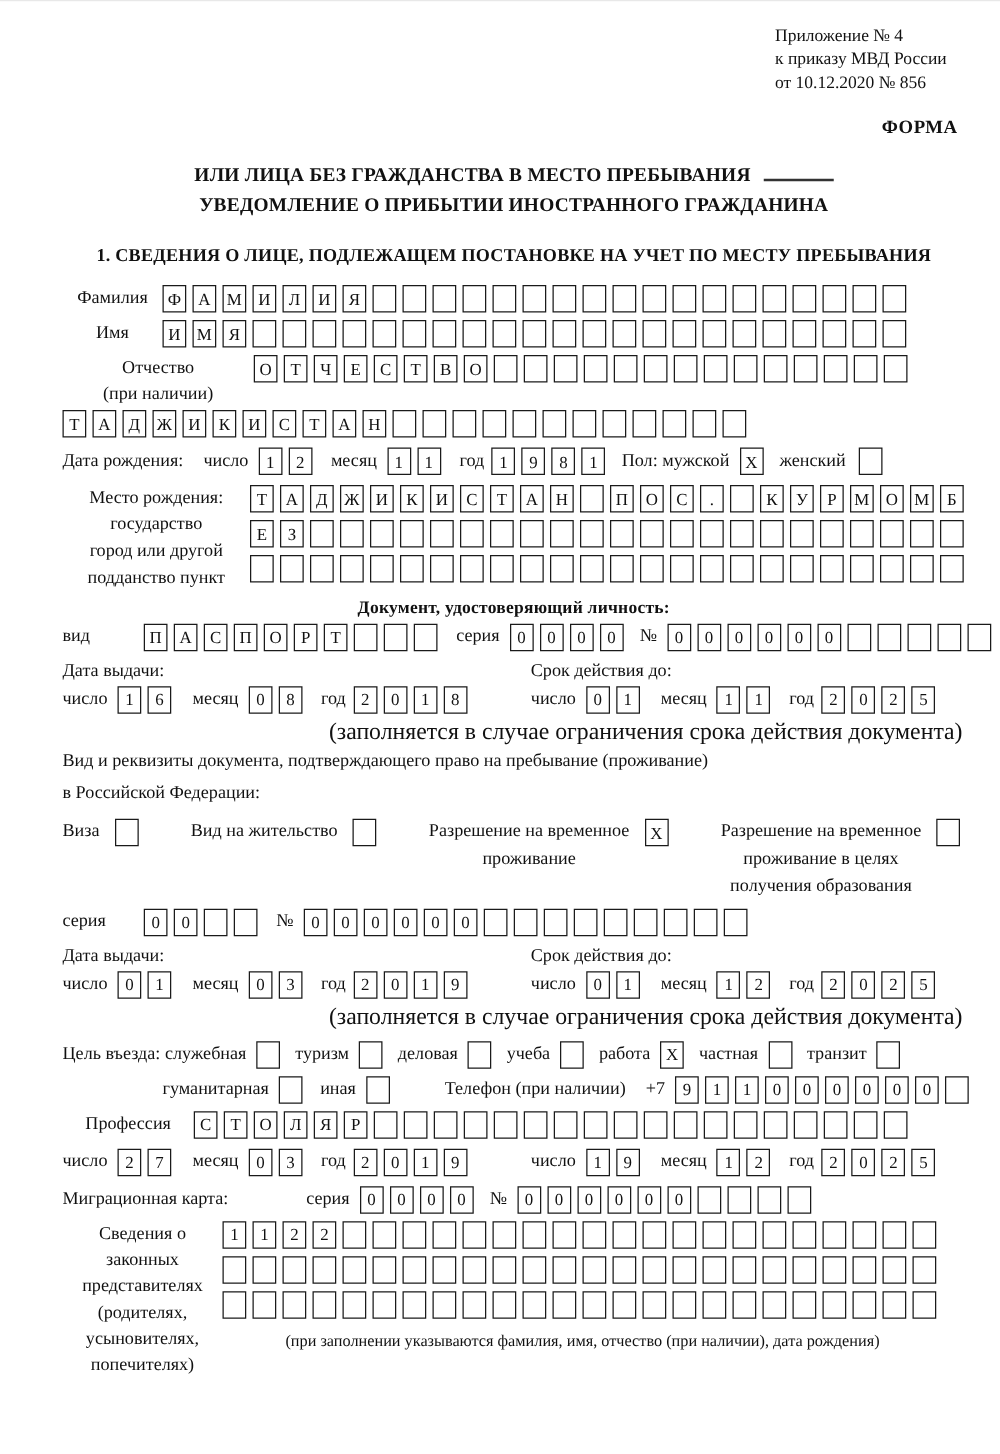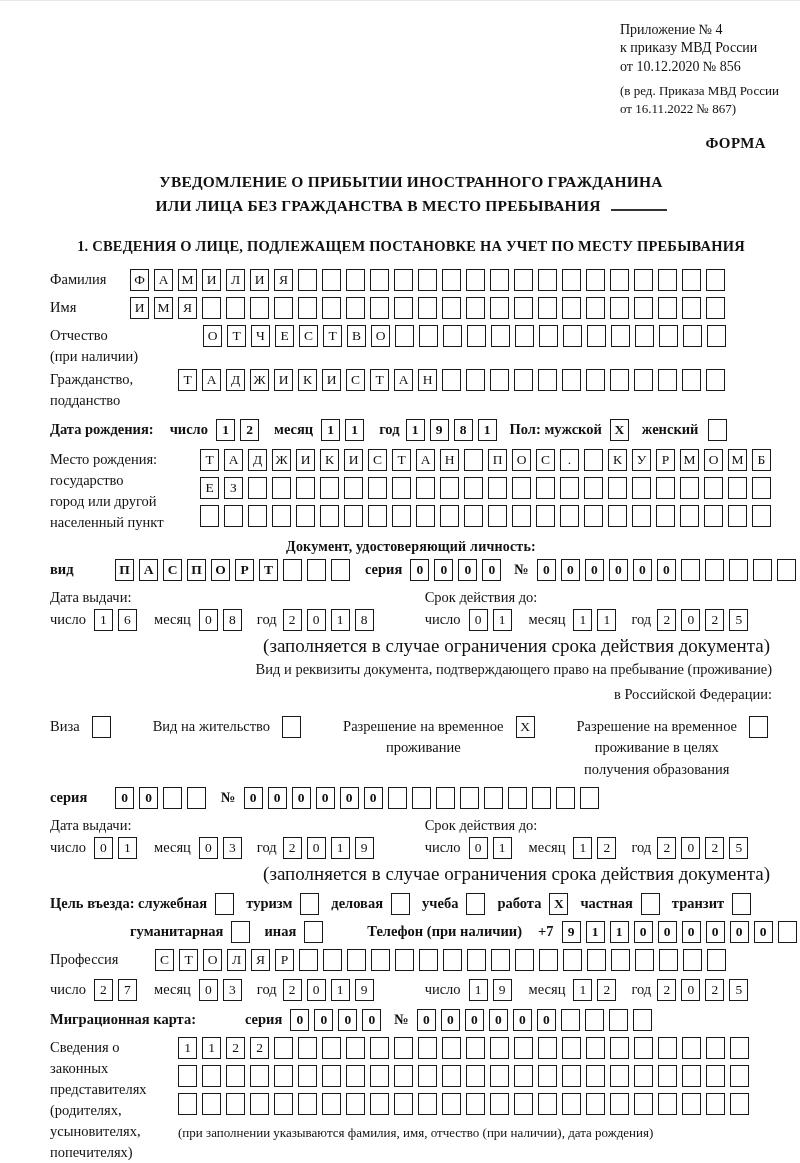--- a/index.html
+++ b/index.html
@@ -18,66 +18,62 @@
   .blank { display:inline-block; width:56px; border-bottom:2.5px solid #333; margin-left:10px; }
   .sec1 { text-align:center; font-weight:bold; font-size:14.5px; margin-top:20px; letter-spacing:.2px; }
   
   .box {
     flex:none; box-sizing:border-box; width:19px; height:22px;
     border:1.8px solid #1a1a1a; margin-right:5px; background:#fff;
     display:inline-flex; align-items:center; justify-content:center;
     font-size:13.5px; line-height:1;
   }
   .cells { display:flex; flex-wrap:nowrap; }
-  .frow { display:flex; align-items:flex-start; }
+  .frow { display:flex; align-items:flex-start;text-align:center; }
   .flabel { flex:none; line-height:1.45; }
   .stack > .cells { margin-bottom:6px; }
-  .inrow { display:flex; align-items:center;font-weight:bold; }
+  .inrow { display:flex; align-items:center; }
   .lb { flex:none; }
   .w80{width:80px} .w153{width:153px} .w128{width:128px} .w150{width:150px} .w105{width:105px} .w65{width:65px} .w165{width:165px}
   .mt2{margin-top:2px}.mt4{margin-top:4px}.mt6{margin-top:6px}.mt8{margin-top:8px}.mt14{margin-top:14px}
   .mr6{margin-right:6px}.mr8{margin-right:8px}.mr10{margin-right:10px}.mr12{margin-right:12px}.mr14{margin-right:14px}.mr16{margin-right:16px}
   .ml30{margin-left:30px}.ml80{margin-left:80px}
   
   .datepair { display:flex; align-items:flex-start; }
   .dcol { flex:none; }
   .dcol .dhead { text-align:left; margin-bottom:3px; }
   .dcol .dline { display:flex; align-items:center; }
   .dcol.right { margin-left:46px; }
   .note-r { text-align:right; font-size:19px; margin-top:4px; padding-right:2px; }
   .note-c { font-size:13px; margin-top:10px; }
-  .ptext { margin:0; line-height:1.75;text-align:right; }
+  .ptext { margin:0; line-height:1.75; }
   
   .ckrow { display:flex; justify-content:space-between; align-items:flex-start; margin-top:8px; padding-right:4px; }
   .ckitem { display:flex; align-items:flex-start; }
   .cklabel { line-height:1.5; }
   .cklabel.c { text-align:center; }
   .box.cb { margin:0 0 0 12px; }
 </style>
 </head>
 <body>
 
 <div class="page">
 
   <div class="annex">
     <div>Приложение № 4</div>
     <div>к приказу МВД России</div>
     <div>от 10.12.2020 № 856</div>
-    <div class="edit">
-      <div>(в ред. Приказа МВД России</div>
-      <div>от 16.11.2022 № 867)</div>
-    </div>
   </div>
   <div class="form-label">ФОРМА</div>
 
   <div class="title">
-    <div>УВЕДОМЛЕНИЕ О ПРИБЫТИИ ИНОСТРАННОГО ГРАЖДАНИНА</div>
     <div>
       <span>ИЛИ ЛИЦА БЕЗ ГРАЖДАНСТВА В МЕСТО ПРЕБЫВАНИЯ</span><span class="blank"></span>
     </div>
+    <div>УВЕДОМЛЕНИЕ О ПРИБЫТИИ ИНОСТРАННОГО ГРАЖДАНИНА</div>
   </div>
 
   <div class="sec1">1. СВЕДЕНИЯ О ЛИЦЕ, ПОДЛЕЖАЩЕМ ПОСТАНОВКЕ НА УЧЕТ ПО МЕСТУ ПРЕБЫВАНИЯ</div>
 
   <div class="frow mt14">
     <div class="flabel w80">Фамилия</div>
     <div class="cells">
         <span class="box">Ф</span>
         <span class="box">А</span>
         <span class="box">М</span>
@@ -162,24 +158,20 @@
         <span class="box"></span>
         <span class="box"></span>
         <span class="box"></span>
         <span class="box"></span>
         <span class="box"></span>
         <span class="box"></span>
       </div>
   </div>
 
   <div class="frow mt2">
-    <div class="flabel w128">
-      <div>Гражданство,</div>
-      <div>подданство</div>
-    </div>
     <div class="cells">
         <span class="box">Т</span>
         <span class="box">А</span>
         <span class="box">Д</span>
         <span class="box">Ж</span>
         <span class="box">И</span>
         <span class="box">К</span>
         <span class="box">И</span>
         <span class="box">С</span>
         <span class="box">Т</span>
@@ -223,21 +215,21 @@
     <span class="box">X</span>
     <span class="lb mr10" style="margin-left:8px">женский</span>
     <span class="box"></span>
   </div>
 
   <div class="frow mt8">
     <div class="flabel w150">
       <div>Место рождения:</div>
       <div>государство</div>
       <div>город или другой</div>
-      <div>населенный пункт</div>
+      <div>подданство пункт</div>
     </div>
     <div class="stack">
       <div class="cells">
           <span class="box">Т</span>
           <span class="box">А</span>
           <span class="box">Д</span>
           <span class="box">Ж</span>
           <span class="box">И</span>
           <span class="box">К</span>
           <span class="box">И</span>

